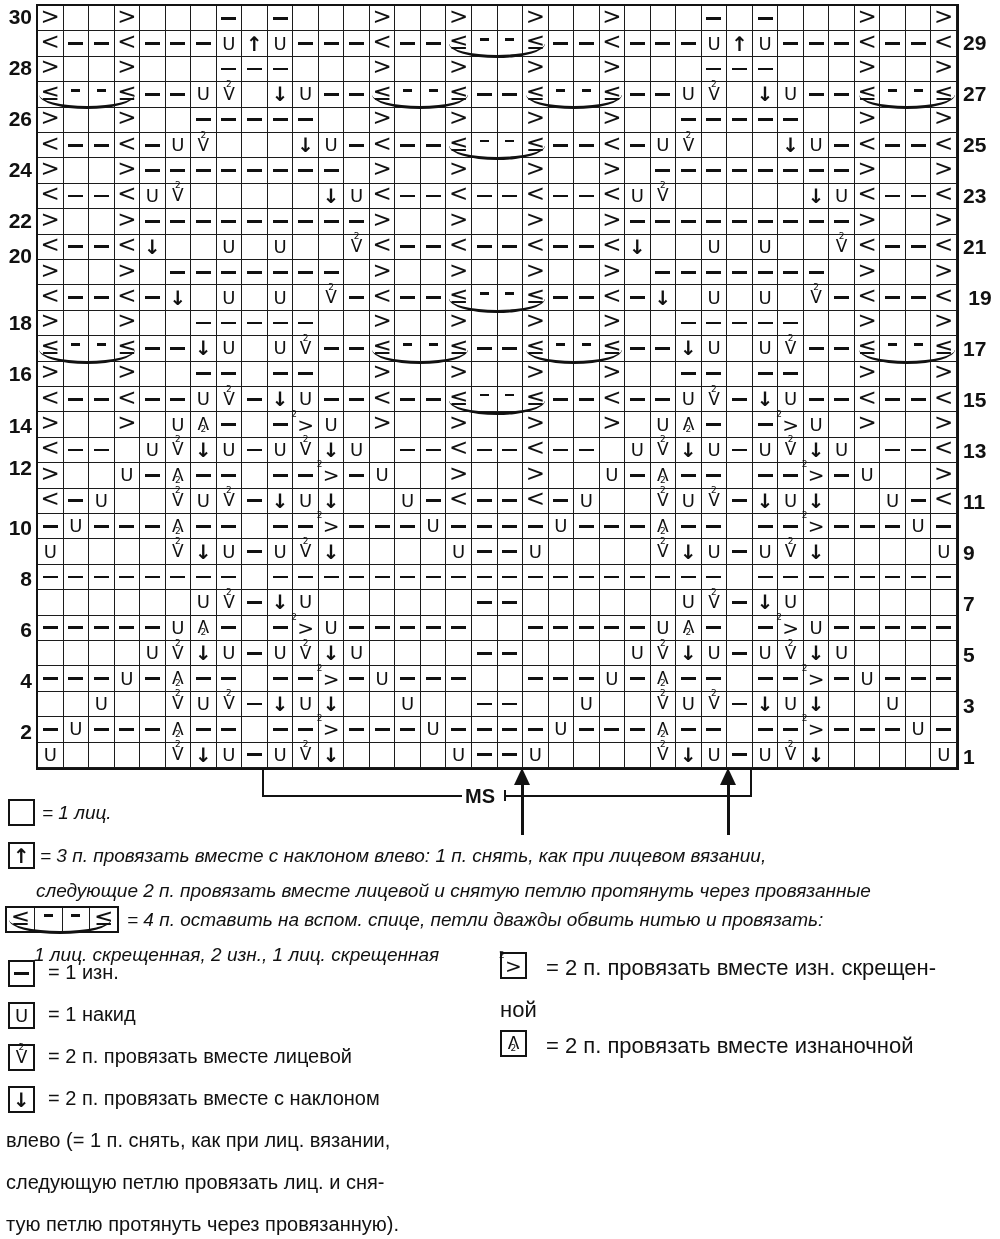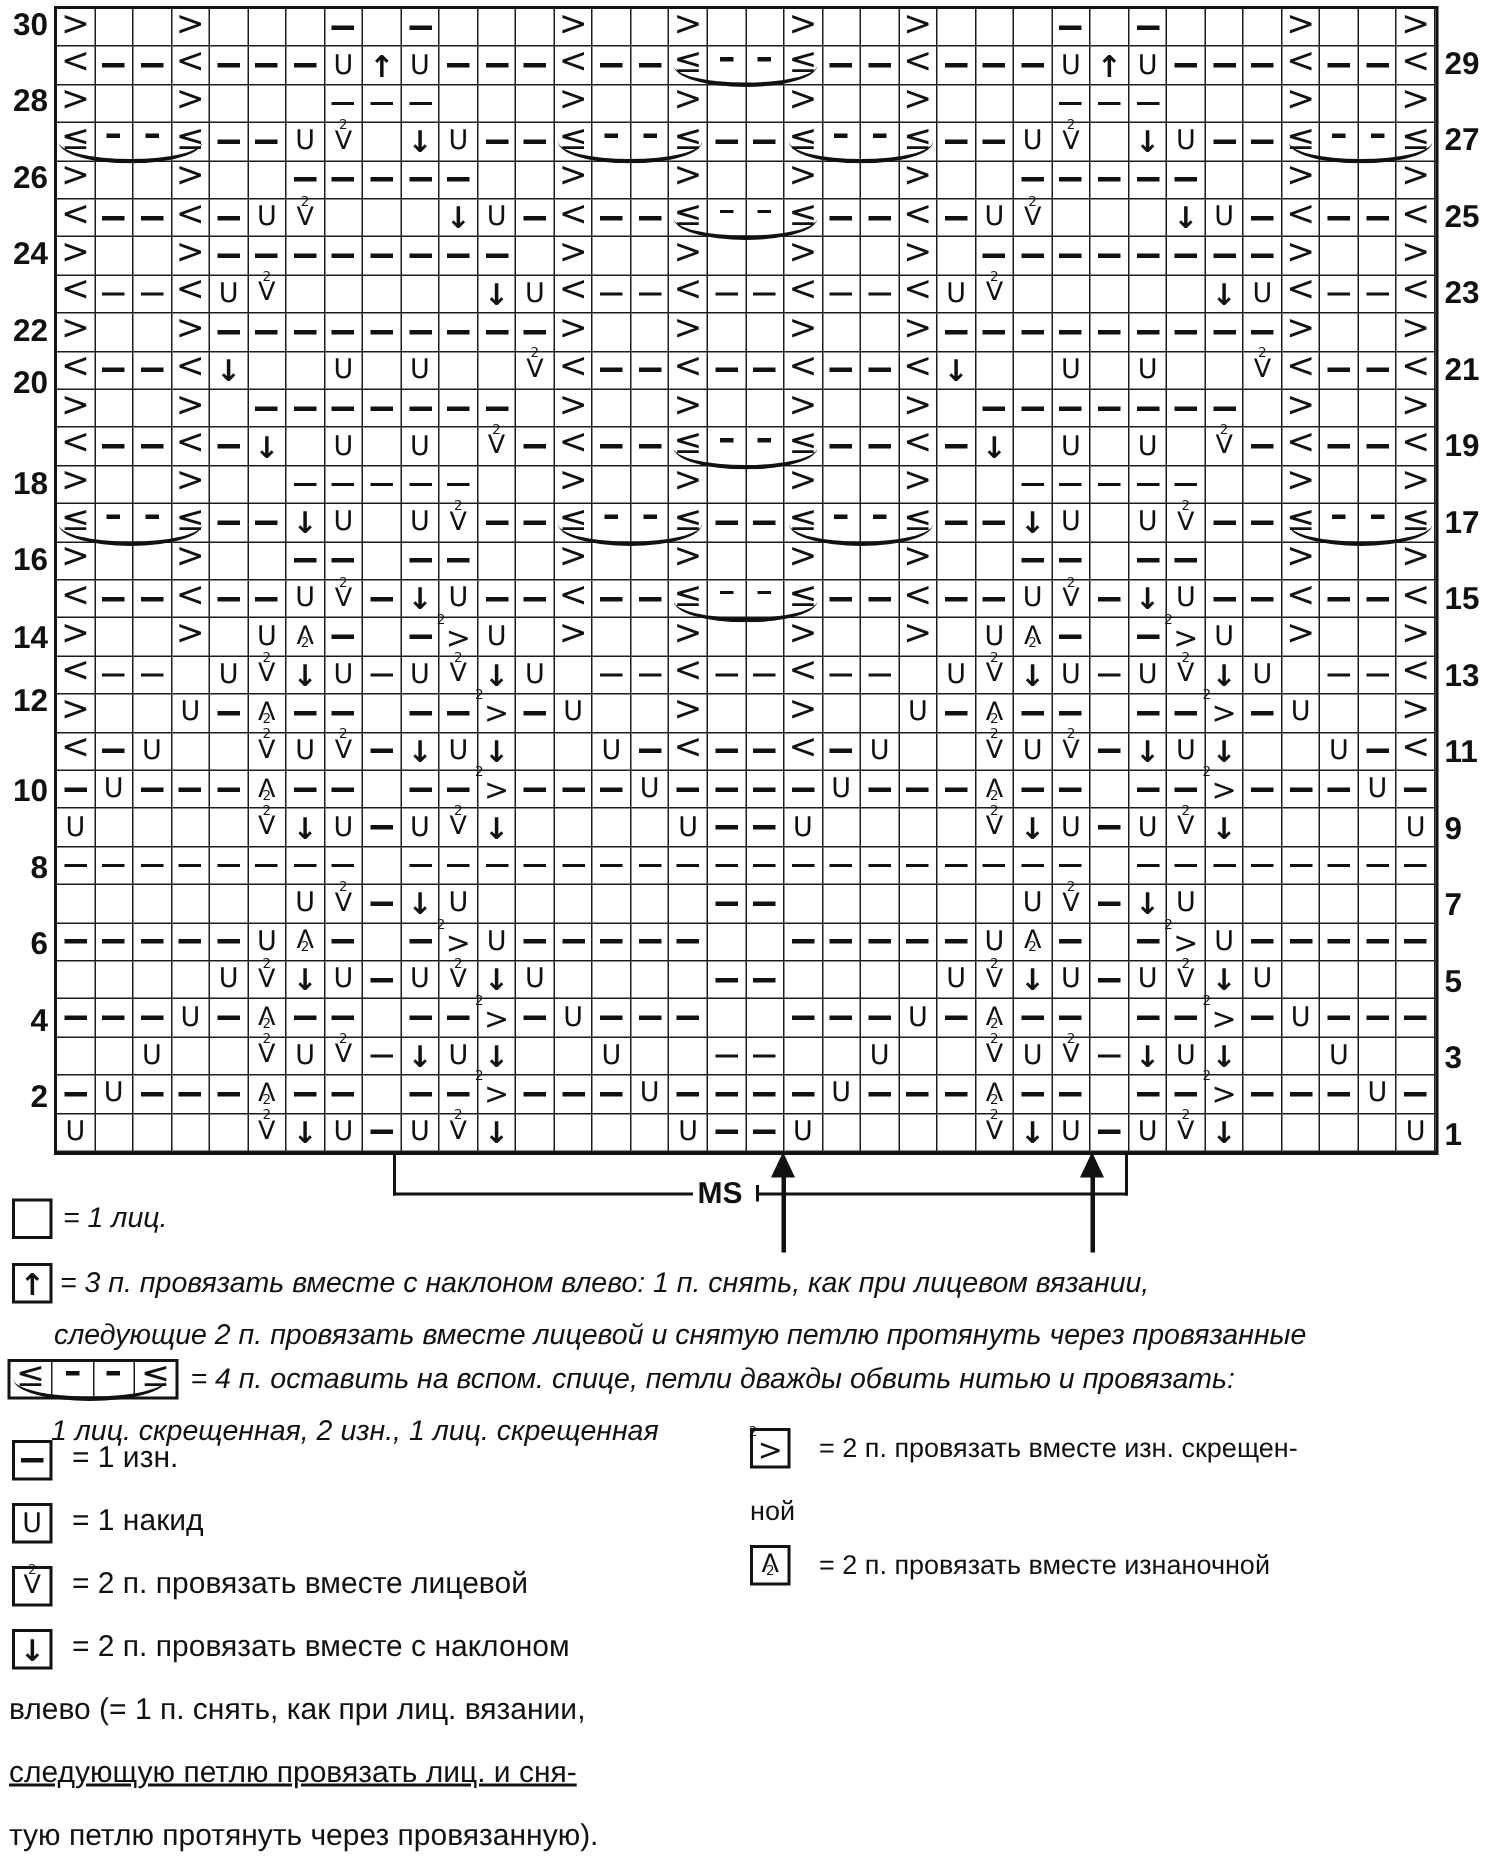--- a/index.html
+++ b/index.html
@@ -33,21 +33,21 @@
              border-right:8px solid transparent;border-bottom:17px solid #111;}
   .lbox{position:absolute;width:27px;height:27px;border:2.2px solid #131313;box-sizing:border-box;
         display:flex;align-items:center;justify-content:center;background:#fff;}
   .qbox{position:absolute;width:114px;height:27px;border:2.2px solid #131313;box-sizing:border-box;
         display:flex;background:#fff;}
   .qcell{flex:1;border-right:1.4px solid #1c1c1c;display:flex;align-items:center;justify-content:center;position:relative;}
   .qcell:last-child{border-right:none;}
   .ltext{position:absolute;font:23px "Liberation Sans",sans-serif;white-space:nowrap;}
   .ltext.it{font-style:italic;font-size:19px;}
   .ltext.up{font-size:20px;}
-  .ltext.up2{font-size:18px;text-align:right;}
+  .ltext.up2{font-size:22px;text-align:right;}
 </style>
 </head>
 <body>
 
 <div id="grid">
     <div class="cell">
       <span class="tw">&gt;</span>
     </div>
     <div class="cell"></div>
     <div class="cell"></div>
@@ -2669,21 +2669,21 @@
     <div class="rl left" style="top: 514.66px; text-align: right;">10</div>
     <div class="rl left" style="top: 565.726px;">8</div>
     <div class="rl left" style="top: 616.792px;">6</div>
     <div class="rl left" style="top: 667.858px;">4</div>
     <div class="rl left" style="top: 718.924px;">2</div>
     <div class="rl right" style="top: 29.533px;">29</div>
     <div class="rl right" style="top: 80.599px;">27</div>
     <div class="rl right" style="top: 131.665px;">25</div>
     <div class="rl right" style="top: 182.731px;">23</div>
     <div class="rl right" style="top: 233.797px;">21</div>
-    <div class="rl right" style="top: 284.863px;">19</div>
+    <div class="rl right" style="top: 284.863px; text-align: center;">19</div>
     <div class="rl right" style="top: 335.929px;">17</div>
     <div class="rl right" style="top: 386.995px;">15</div>
     <div class="rl right" style="top: 438.061px;">13</div>
     <div class="rl right" style="top: 489.127px;">11</div>
     <div class="rl right" style="top: 540.193px;">9</div>
     <div class="rl right" style="top: 591.259px;">7</div>
     <div class="rl right" style="top: 642.325px;">5</div>
     <div class="rl right" style="top: 693.391px;">3</div>
     <div class="rl right" style="top: 744.457px;">1</div>
   </div>
@@ -2750,21 +2750,21 @@
     <div class="ltext up" style="left: 48px; top: 1003px;">= 1 накид</div>
     <div class="lbox" style="left: 8px; top: 1044px;">
       <span class="v2">V<i>2</i></span>
     </div>
     <div class="ltext up" style="left: 48px; top: 1045px;">= 2 п. провязать вместе лицевой</div>
     <div class="lbox" style="left: 8px; top: 1086px;">
       <span class="ar">↓</span>
     </div>
     <div class="ltext up" style="left: 48px; top: 1087px;">= 2 п. провязать вместе с наклоном</div>
     <div class="ltext up" style="left: 6px; top: 1129px;">влево (= 1 п. снять, как при лиц. вязании,</div>
-    <div class="ltext up" style="left: 6px; top: 1171px; text-decoration: underline;">следующую петлю провязать лиц. и сня-</div>
+    <div class="ltext up" style="left: 6px; top: 1171px;">следующую петлю провязать лиц. и сня-</div>
     <div class="ltext up" style="left: 6px; top: 1213px;">тую петлю протянуть через провязанную).</div>
     <div class="lbox" style="left: 500px; top: 952px;">
       <span class="p2">&gt;<i>2</i></span>
     </div>
     <div class="ltext up2" style="left: 546px; top: 955px;">= 2 п. провязать вместе изн. скрещен-</div>
     <div class="ltext up2" style="left: 500px; top: 997px;">ной</div>
     <div class="lbox" style="left: 500px; top: 1030px;">
       <span class="a2">Λ<i>2</i></span>
     </div>
     <div class="ltext up2" style="left: 546px; top: 1033px;">= 2 п. провязать вместе изнаночной</div>

